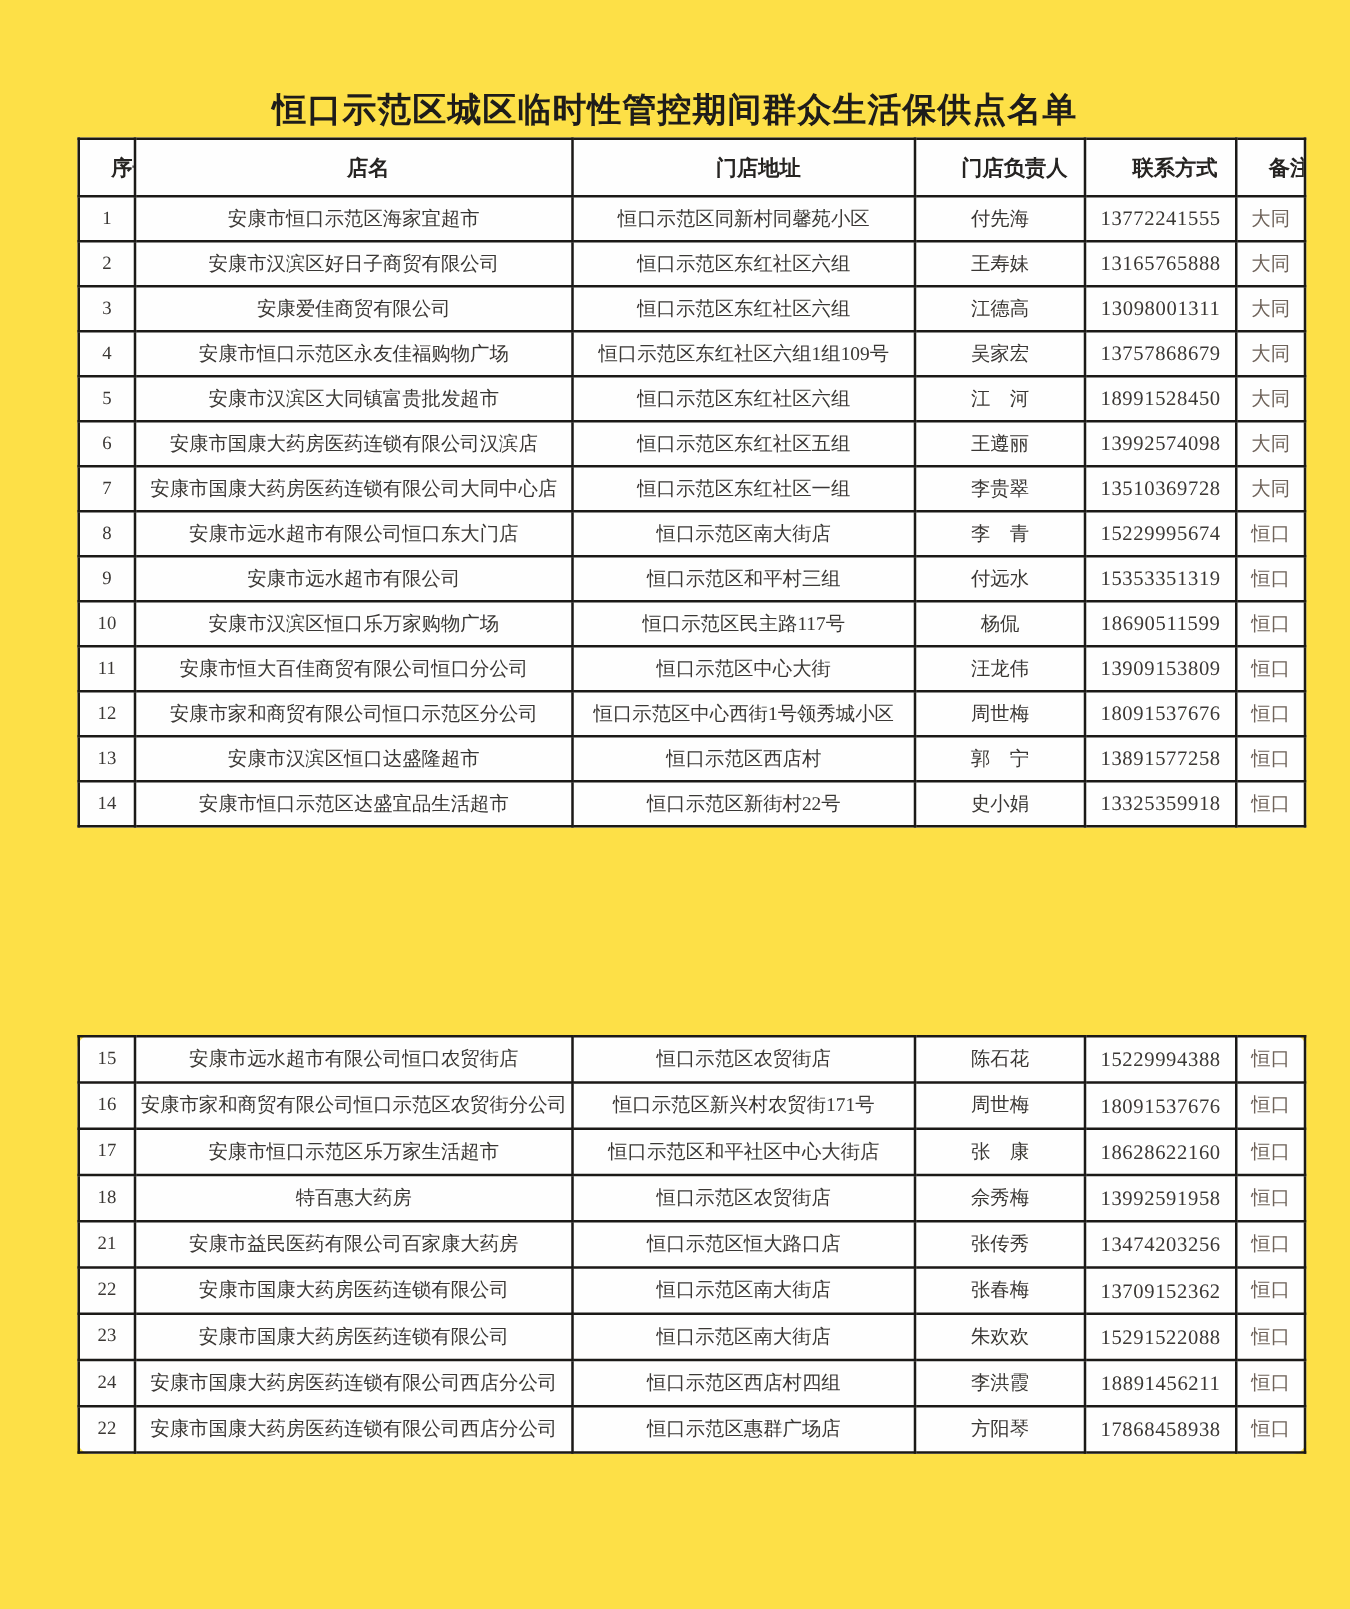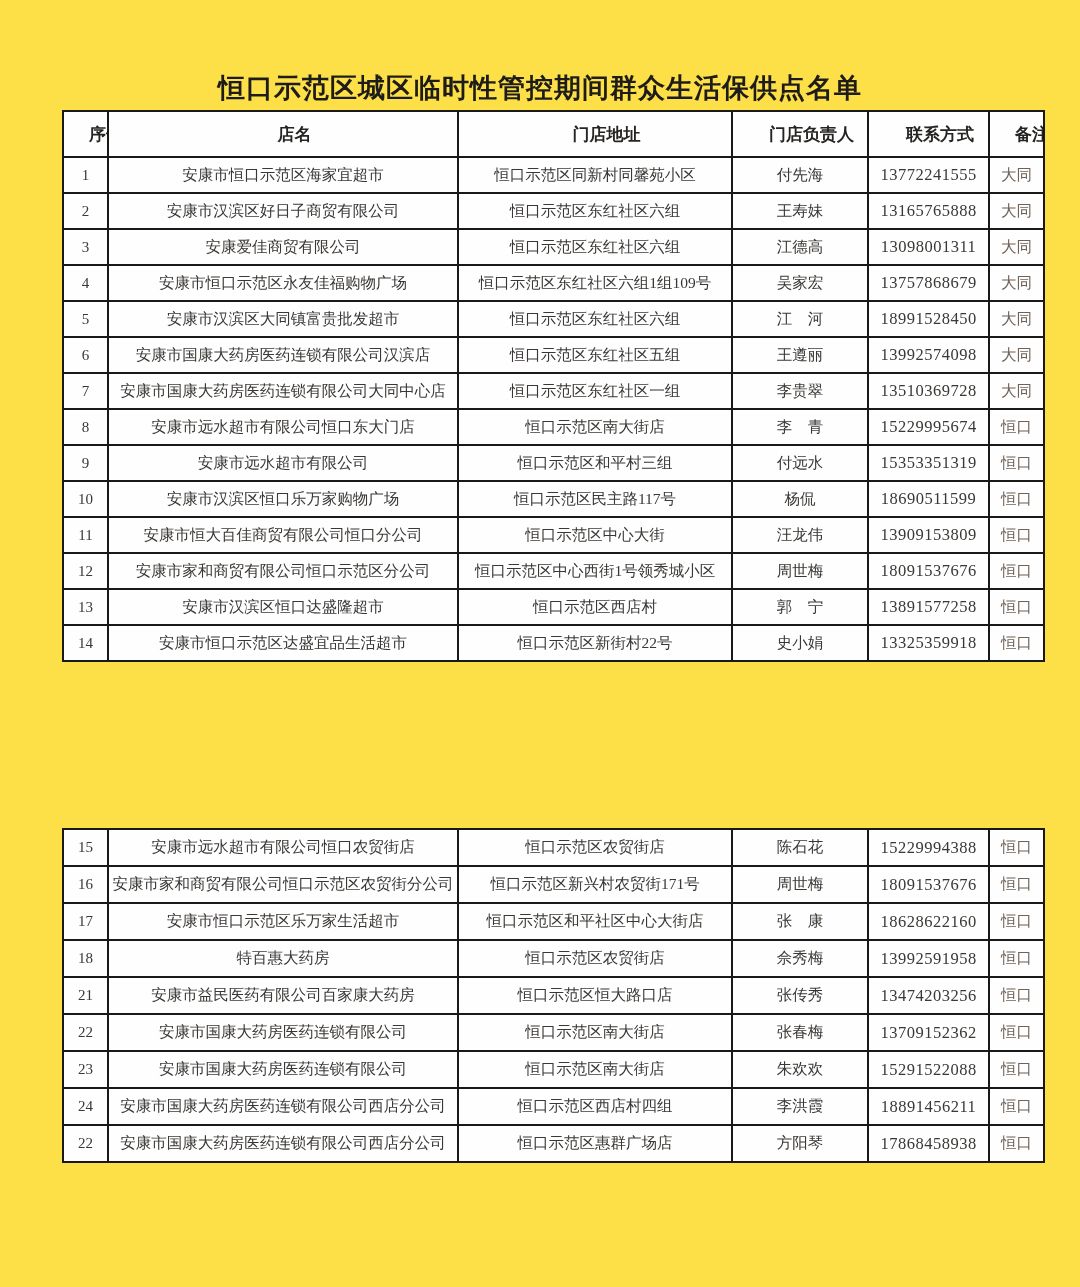--- a/index.html
+++ b/index.html
@@ -18,21 +18,21 @@
     font-size:27px; font-weight:bold; color:#1e1c1a;
     letter-spacing:1px;
     font-family:"Liberation Sans","DejaVu Sans",sans-serif;
   }
   table.supply-table {
     position:absolute; left:62px; width:981px;
     border-collapse:collapse; table-layout:fixed;
     background:#fefefe;
   }
   table.tbl1 { top:110px; }
-  table.tbl2 { top:828px; }
+  table.tbl2 { top:828px;border-radius:11px; }
   .supply-table th, .supply-table td {
     border:2px solid #1b1917;
     text-align:center; vertical-align:middle;
     overflow:hidden; white-space:nowrap;
     padding:0 2px;
   }
   .supply-table th {
     height:46px; font-size:17px; font-weight:bold; color:#262422;
     font-family:"Liberation Sans","DejaVu Sans",sans-serif;
     padding-left:25px;

